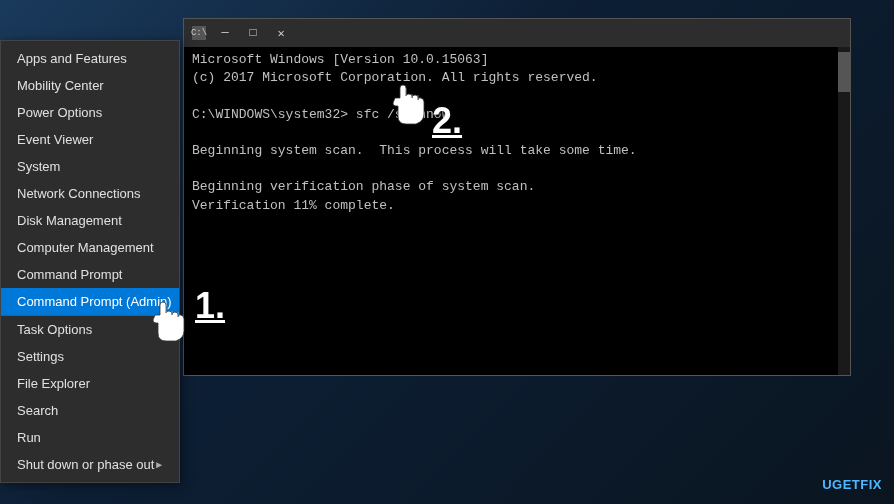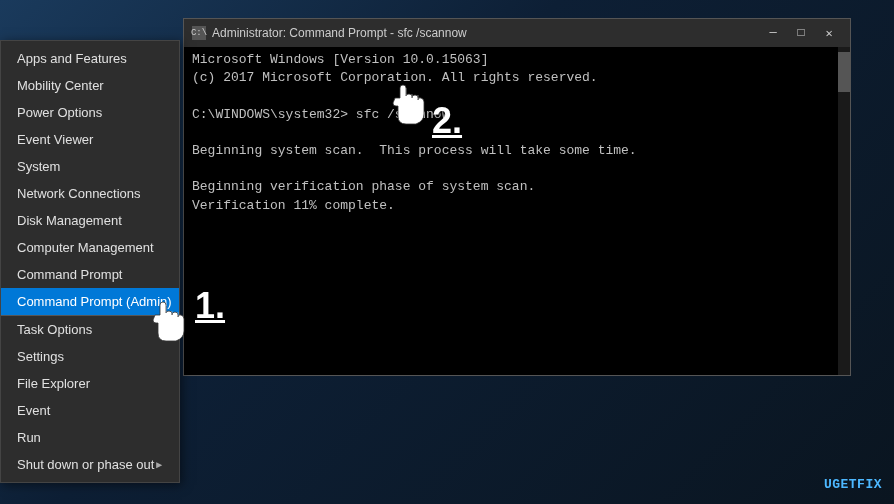--- a/index.html
+++ b/index.html
@@ -189,36 +189,35 @@
 
     
     .watermark {
       position: absolute;
       bottom: 12px;
       right: 12px;
       color: #aaa;
       font-size: 13px;
       font-weight: bold;
       letter-spacing: 0.5px;
-      font-family: Liberation Mono, monospace;
+      font-family: Liberation Sans, sans-serif;
     }
 
     .watermark span {
       color: #4db8ff;
     }
   </style>
 </head>
 <body>
 
 <div class="desktop">
 
   <div class="cmd-window">
     <div class="cmd-titlebar">
       <div class="cmd-titlebar-icon">C:\</div>
-      <div class="cmd-titlebar-title">Administrator: Command Prompt - sfc /scannow</div>
       <div class="cmd-titlebar-controls">
         <div class="cmd-ctrl-btn">—</div>
         <div class="cmd-ctrl-btn">□</div>
         <div class="cmd-ctrl-btn close">✕</div>
       </div>
     </div>
     <div class="cmd-content">
       <div class="cmd-text">Microsoft Windows [Version 10.0.15063]
 (c) 2017 Microsoft Corporation. All rights reserved.
 
@@ -268,21 +267,21 @@
     <div class="context-menu-item">
       <span>Task Options</span>
     </div>
     <div class="context-menu-item">
       <span>Settings</span>
     </div>
     <div class="context-menu-item">
       <span>File Explorer</span>
     </div>
     <div class="context-menu-item">
-      <span>Event</span>
+      <span>Search</span>
     </div>
     <div class="context-menu-item">
       <span>Run</span>
     </div>
     <div class="context-menu-item">
       <span>Shut down or phase out</span>
       <span class="chevron-right">►</span>
     </div>
 
   </div>

